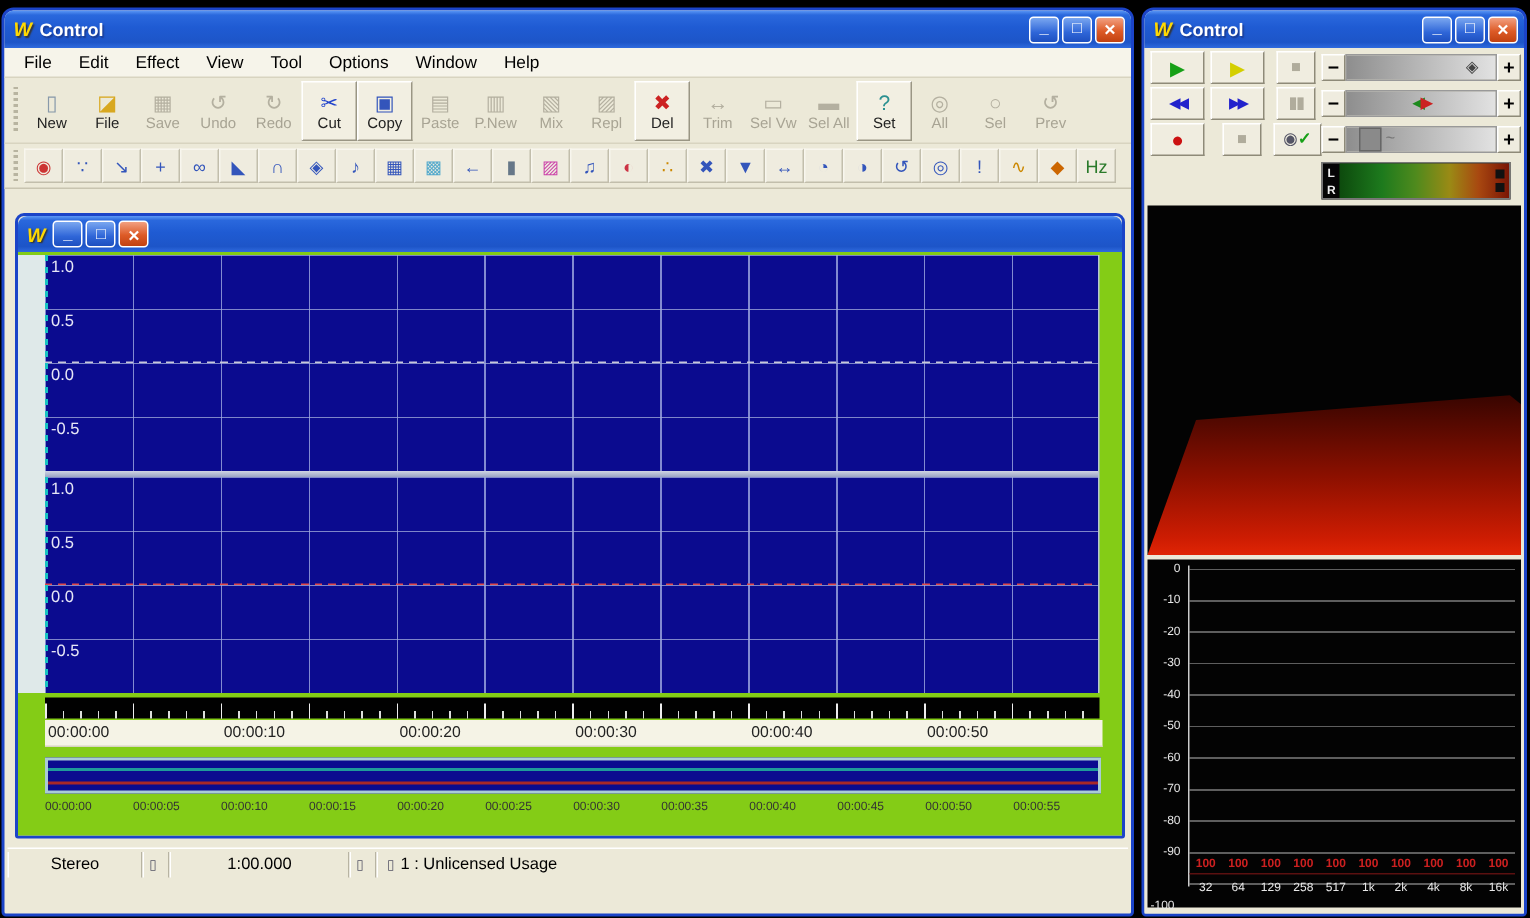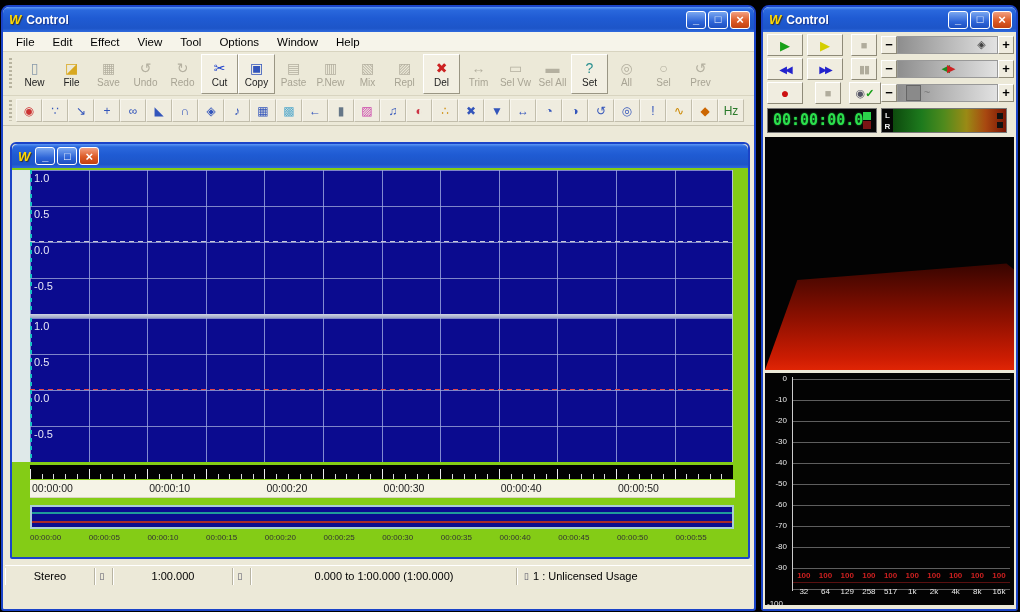--- a/index.html
+++ b/index.html
@@ -431,21 +431,20 @@
 
     <div class="statusbar" style="bottom:23px;align-items:center;">
       <span class="cell" style="width:90px;">Stereo</span>
       <span class="cell" style="width:18px;">
         <span class="s-ico">▯</span>
       </span>
       <span class="cell" style="width:120px;">1:00.000</span>
       <span class="cell" style="width:18px;">
         <span class="s-ico">▯</span>
       </span>
-      <span class="cell" style="flex:1;">0.000 to 1:00.000 (1:00.000)</span>
       <span class="cell" style="width:235px;border-right:none;justify-content:flex-start;">
         <span class="s-ico">▯</span>
         <span>1 : Unlicensed Usage</span>
       </span>
     </div>
   </div>
 
   <div class="win" style="left:761px;top:5px;width:257px;height:606px;">
     <div class="titlebar">
       <span class="app-ico">W</span>
@@ -488,25 +487,20 @@
       </div>
       <div class="slider-row" style="top:50px;">
         <button class="sl-btn">−</button>
         <span class="sl-track">
           <span class="sl-dark"></span>
           <span class="sl-thumb-d" style="left:26%;color:#777;">~</span>
         </span>
         <button class="sl-btn">+</button>
       </div>
 
-      <div class="led">
-        <span>00:00:00.0</span>
-        <span class="led-sq" style="top:3px;background:#2bd34a;"></span>
-        <span class="led-sq" style="bottom:3px;background:#7a1515;"></span>
-      </div>
       <div class="meter">
         <span class="lr"><span>L</span><br><span>R</span></span>
         <span class="bar"></span>
         <span class="meter-sq" style="top:4px;"></span>
         <span class="meter-sq" style="bottom:4px;"></span>
       </div>
 
       <div class="visual">
         <div class="wedge"></div>
       </div>

